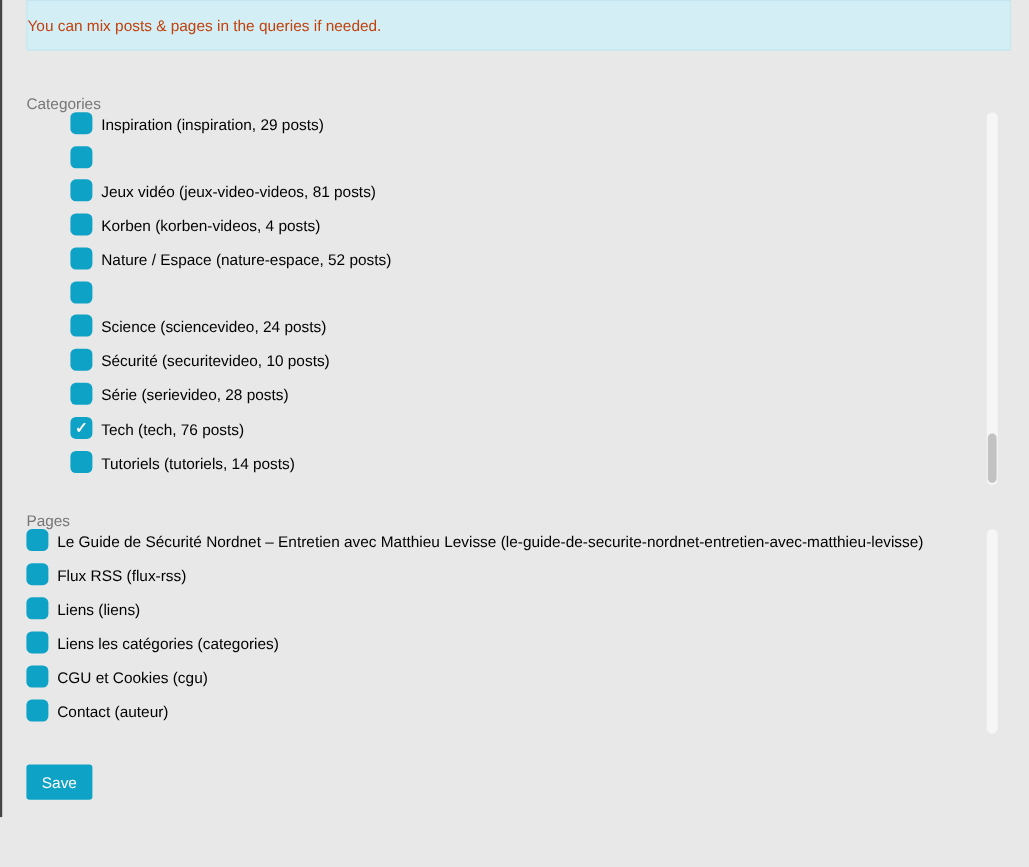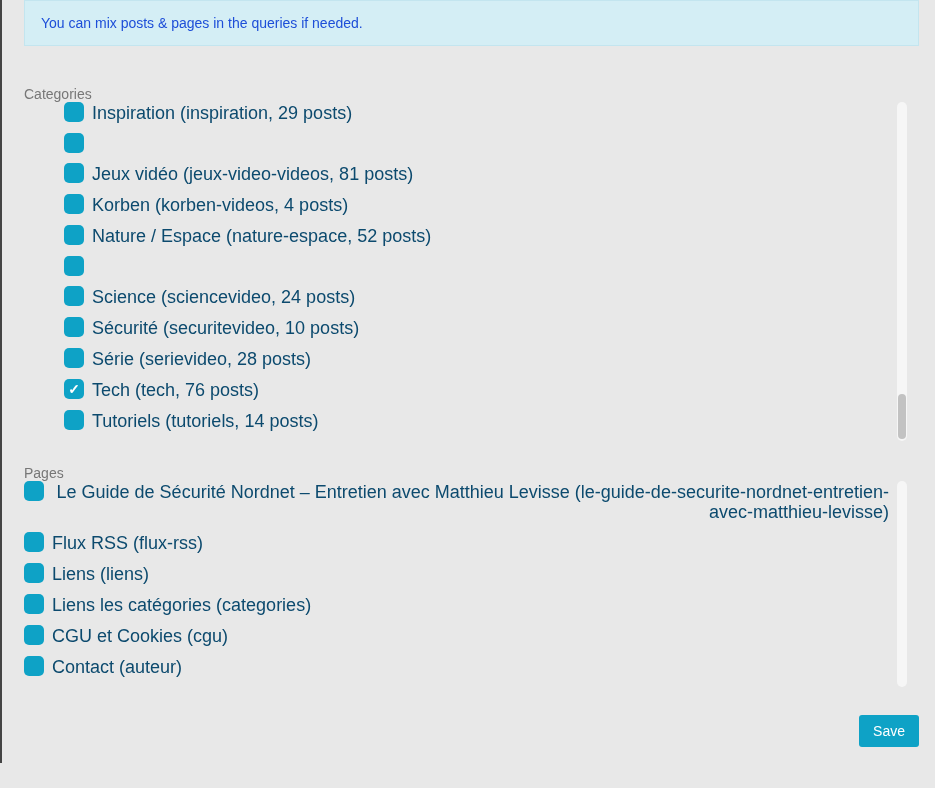--- a/index.html
+++ b/index.html
@@ -11,22 +11,22 @@
       font-weight: 300;
       color: #7a7a7a;
     }
     .outer {
       border-left: 2px solid #444;
       padding: 0 16px 16px 22px;
       background: #e8e8e8;
     }
     .info-banner {
       background: #d4eef5;
-      color: #1d4ed8;
-      padding: 14px 16px;
+      color: #c2410c;
+      padding: 14px 0;
       font-size: 14px;
       border: 1px solid #c3e5ef;
       margin-bottom: 36px;
     }
     .section {
       display: flex;
       margin-bottom: 20px;
       flex-direction: column;
     }
     .section-label {
@@ -77,34 +77,33 @@
       position: relative;
       top: 0;
     }
     .checkbox.checked::after {
       content: "✓";
       color: #fff;
       font-size: 14px;
       font-weight: bold;
     }
     .item-label {
-      color: #0c4a6e;
-      font-size: 18px;
+      color: #000000;
+      font-size: 14px;
       padding-top: 1px;
       text-align: right;
     }
     .categories-section .item {
       margin-left: 40px;
     }
     .pages-section .item {
       margin-left: 0;
     }
     .footer {
       display: flex;
-      justify-content: flex-end;
       margin-top: 28px;
     }
     .save-btn {
       background: #0ea2c6;
       color: #fff;
       border: none;
       padding: 8px 14px;
       font-size: 14px;
       border-radius: 3px;
       cursor: pointer;

